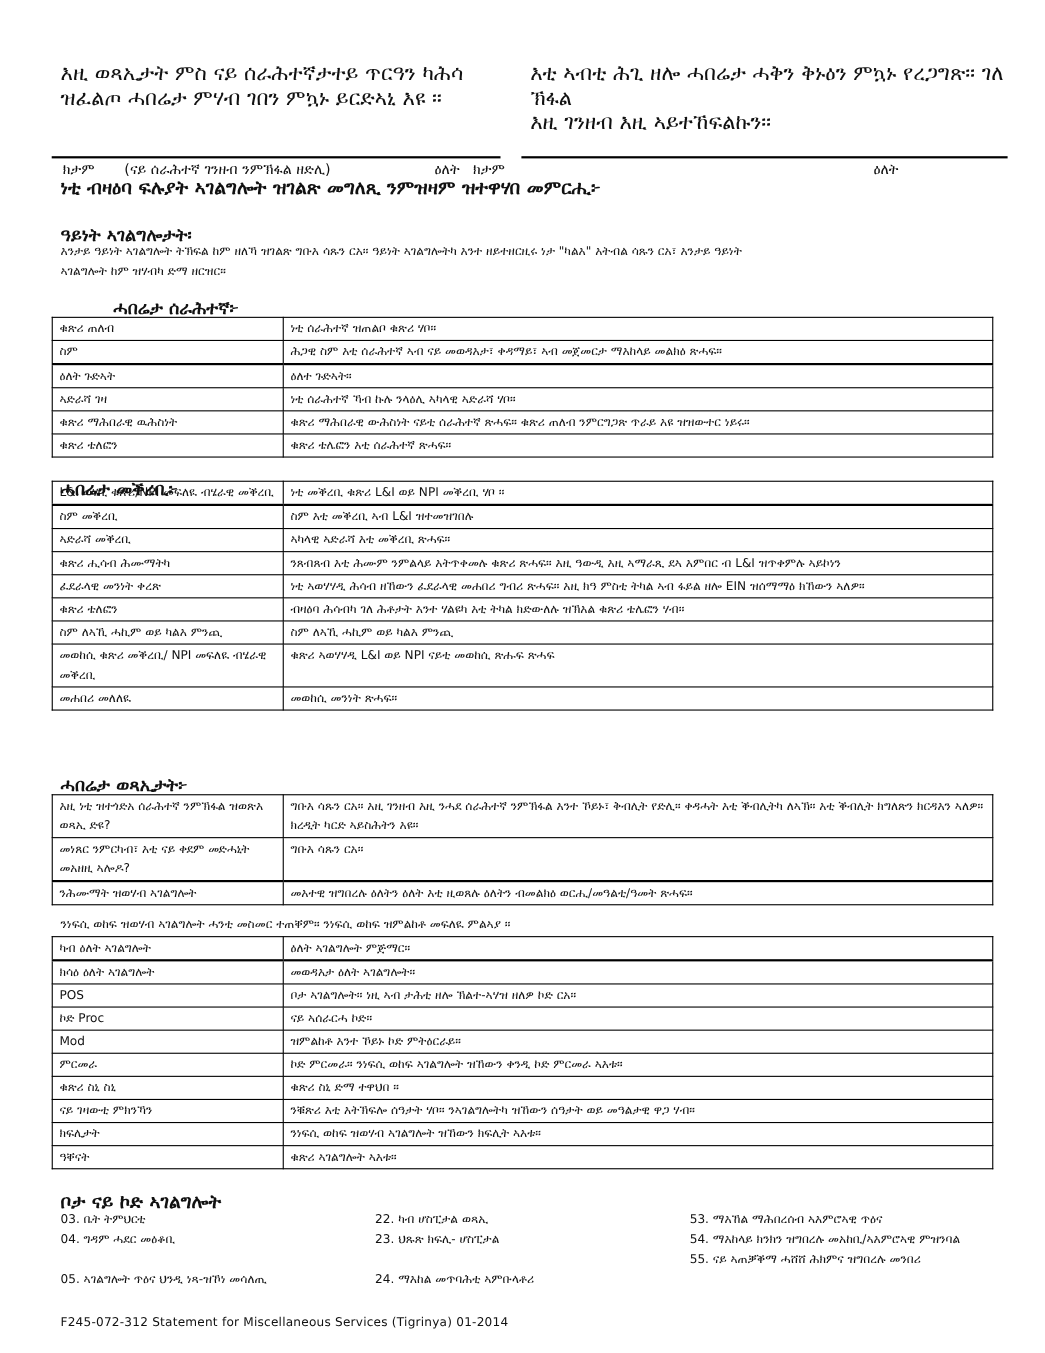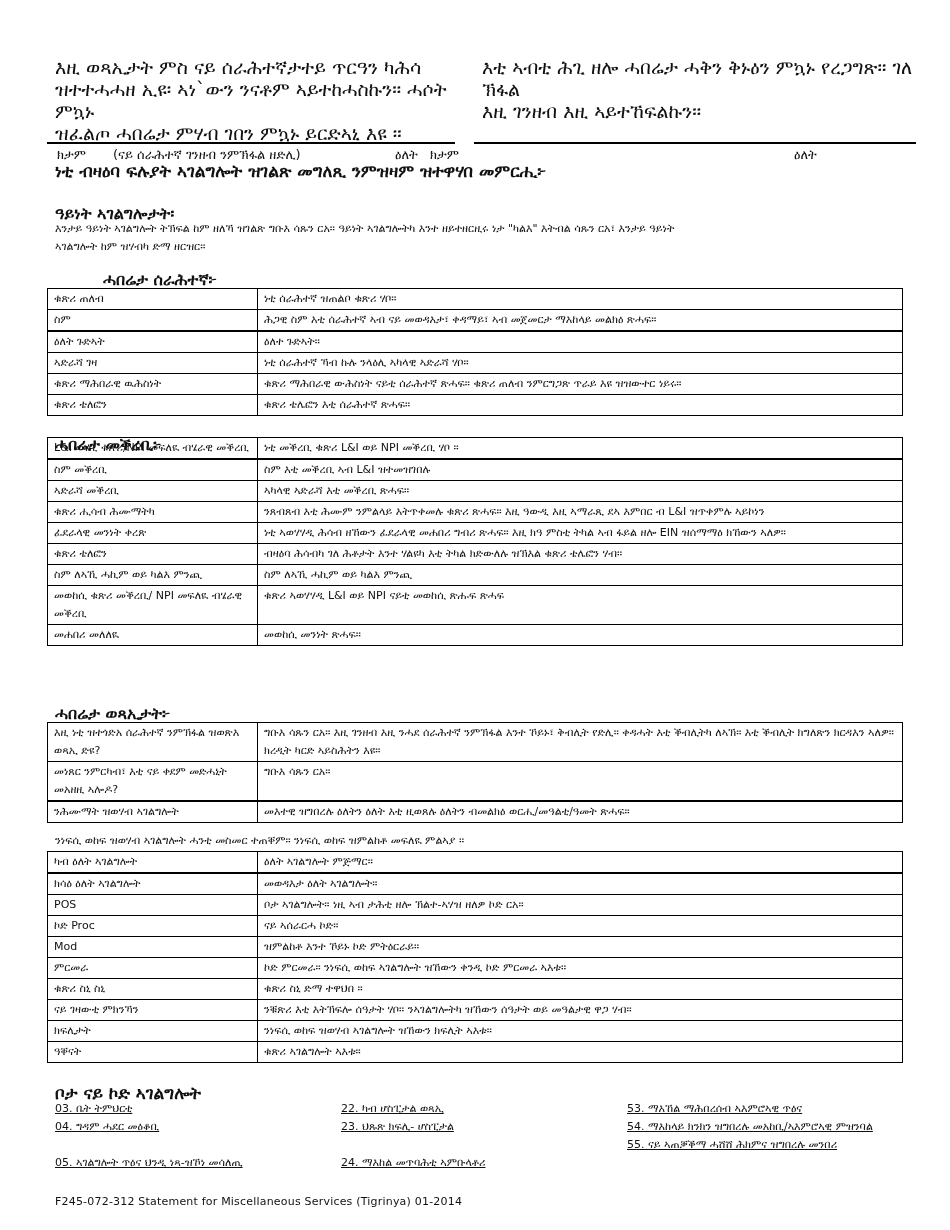--- a/index.html
+++ b/index.html
@@ -9,29 +9,28 @@
   .intro { font-size: 19px; line-height: 22px; }
   .sigline { height: 2px; background: #000; }
   .siglabel { font-size: 13px; }
   .title { font-size: 17px; font-weight: bold; left: 55px; top: 161px; white-space: nowrap; }
   .h2 { font-size: 16px; font-weight: bold; left: 55px; }
   .para { font-size: 11px; line-height: 18px; left: 55px; width: 850px; }
   table.grid { position: absolute; left: 47px; width: 856px; border-collapse: collapse; font-size: 11px; }
   table.grid td { border: 1px solid #000; padding: 1px 6px; vertical-align: top; line-height: 18px; }
   table.grid td.k { width: 197px; }
   table.grid tr.thick td { border-top: 2.5px solid #000; }
-  .codes { font-size: 11px; line-height: 18px; text-decoration: underline; }
+  .codes { font-size: 11px; line-height: 18px; }
   .footer { font-size: 11px; left: 55px; top: 1195px; letter-spacing: 0.2px; }
 </style>
 </head>
 <body>
 
 <div class="abs intro" style="left:55px; top:56px; width:420px;">
   <div>እዚ ወጻኢታት ምስ ናይ ሰራሕተኛታተይ ጥርዓን ካሕሳ</div>
-  <div>ዝተተሓሓዘ ኢዩ፡ ኣነ`ውን ንናቶም ኣይተከሓስኩን። ሓሶት ምኳኑ</div>
   <div>ዝፈልጦ ሓበሬታ ምሃብ ገበን ምኳኑ ይርድኣኒ እዩ ።</div>
 </div>
 <div class="abs intro" style="left:482px; top:56px; width:440px;">
   <div>እቲ ኣብቲ ሕጊ ዘሎ ሓበሬታ ሓቅን ቅኑዕን ምኳኑ የረጋግጽ። ገለ ኽፋል</div>
   <div>እዚ ገንዘብ እዚ ኣይተኸፍልኩን።</div>
 </div>
 
 <div class="abs sigline" style="left:47px; top:142px; width:408px;"></div>
 <div class="abs sigline" style="left:474px; top:142px; width:442px;"></div>
 <div class="abs siglabel" style="left:57px; top:147px;">ክታም</div>

